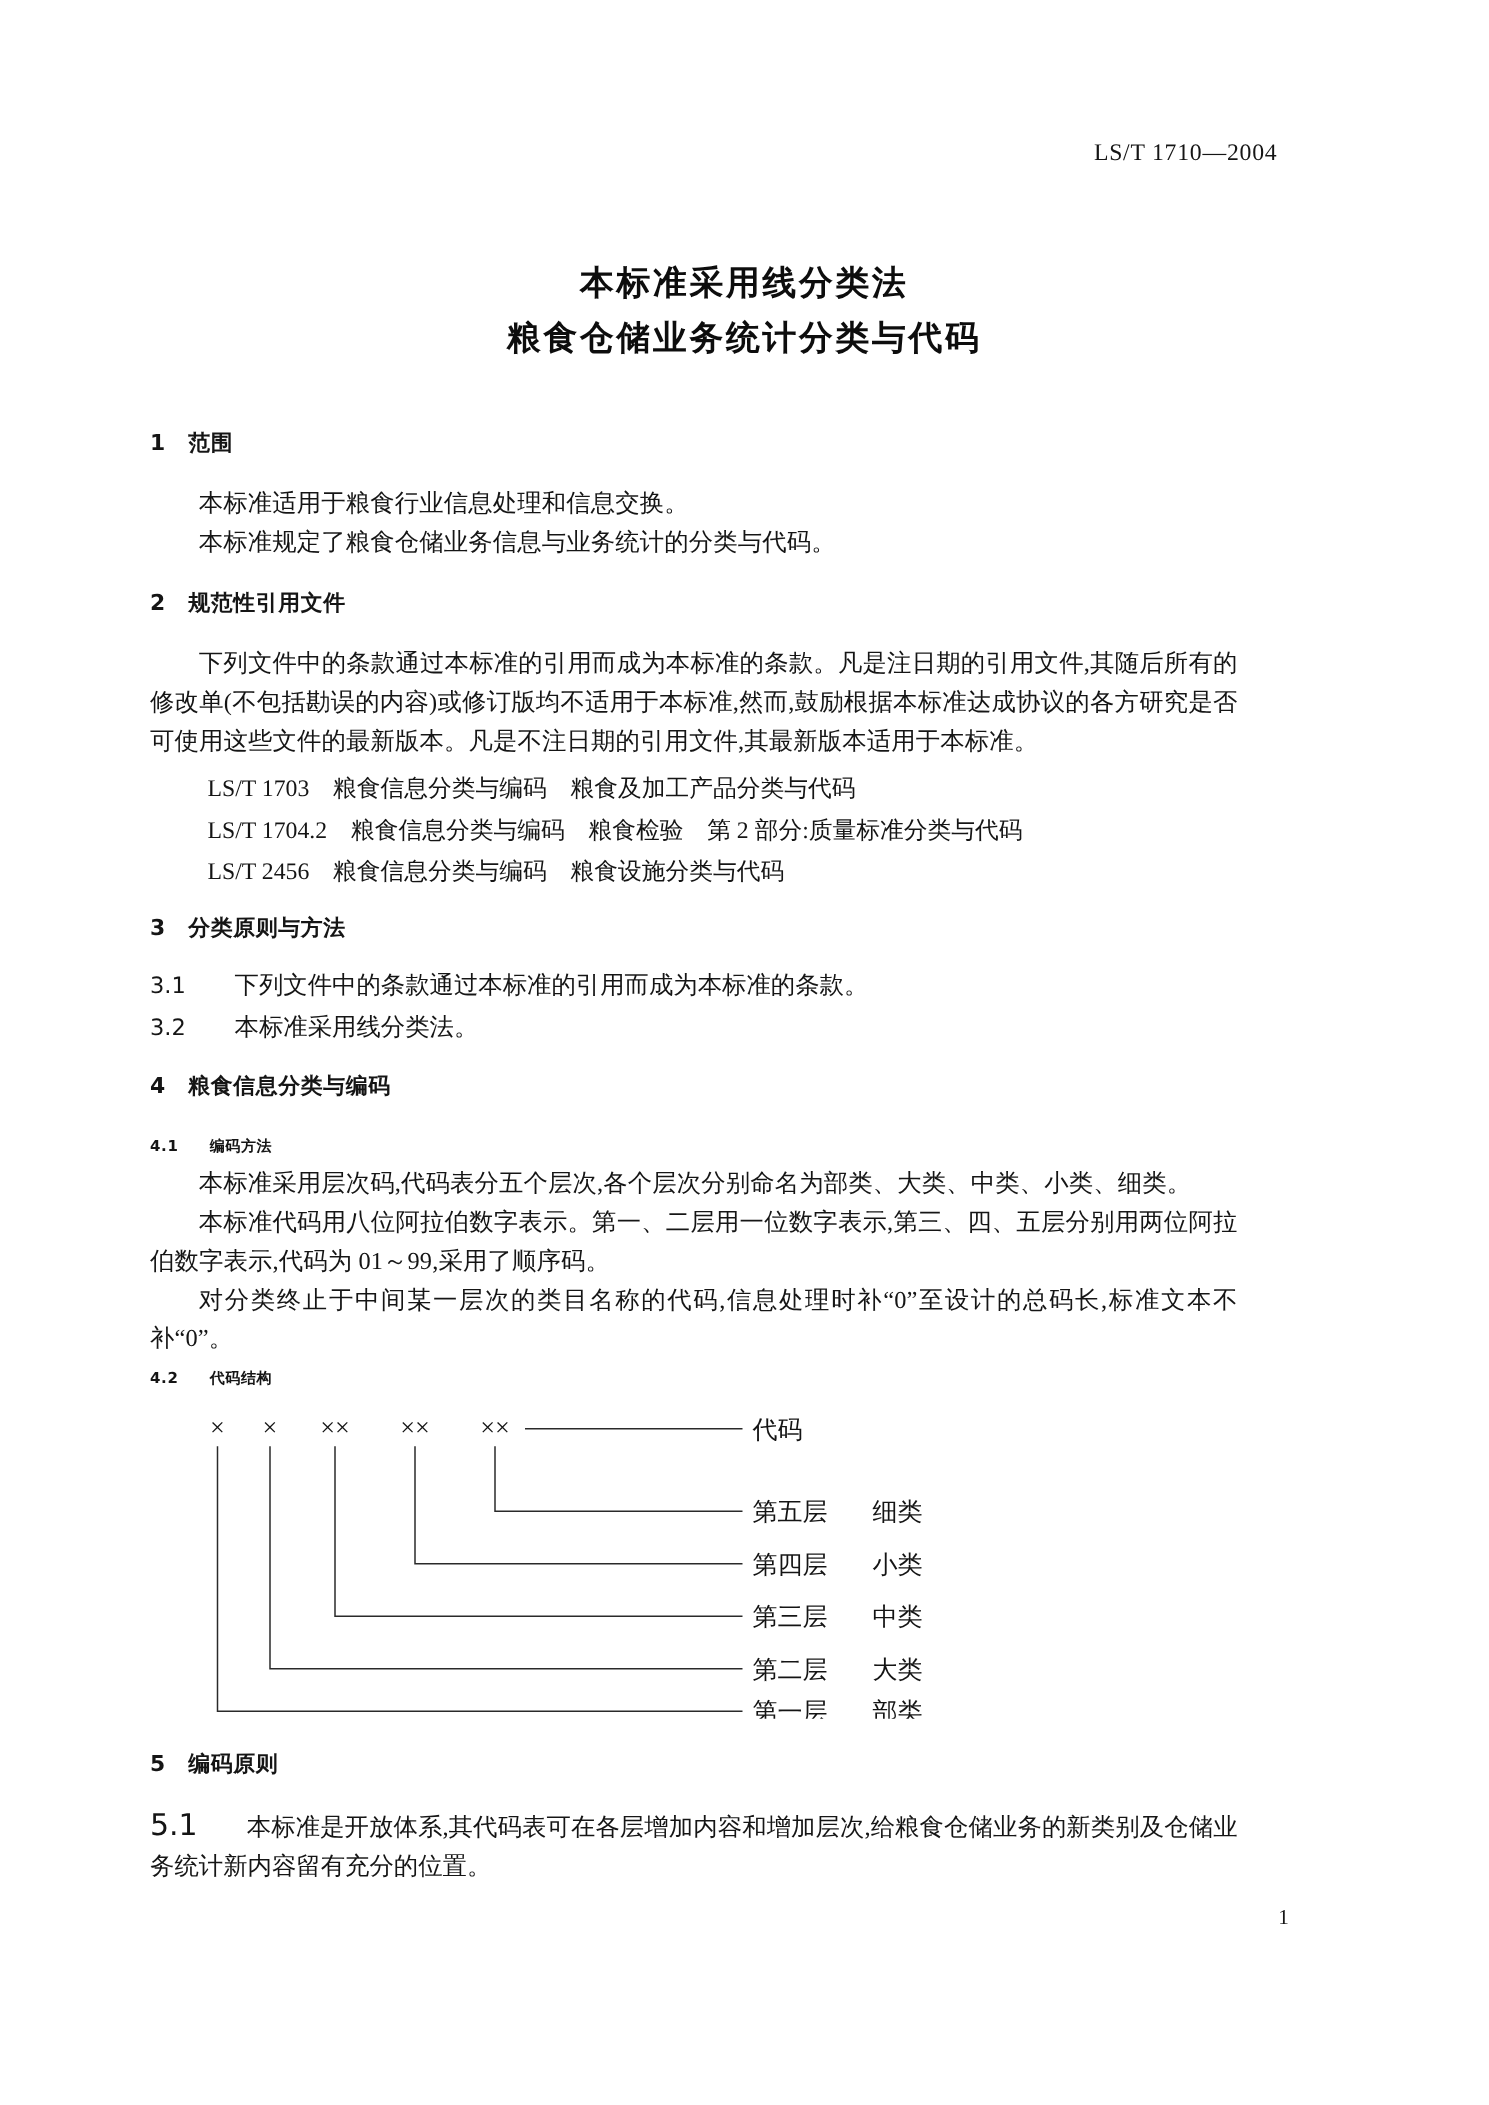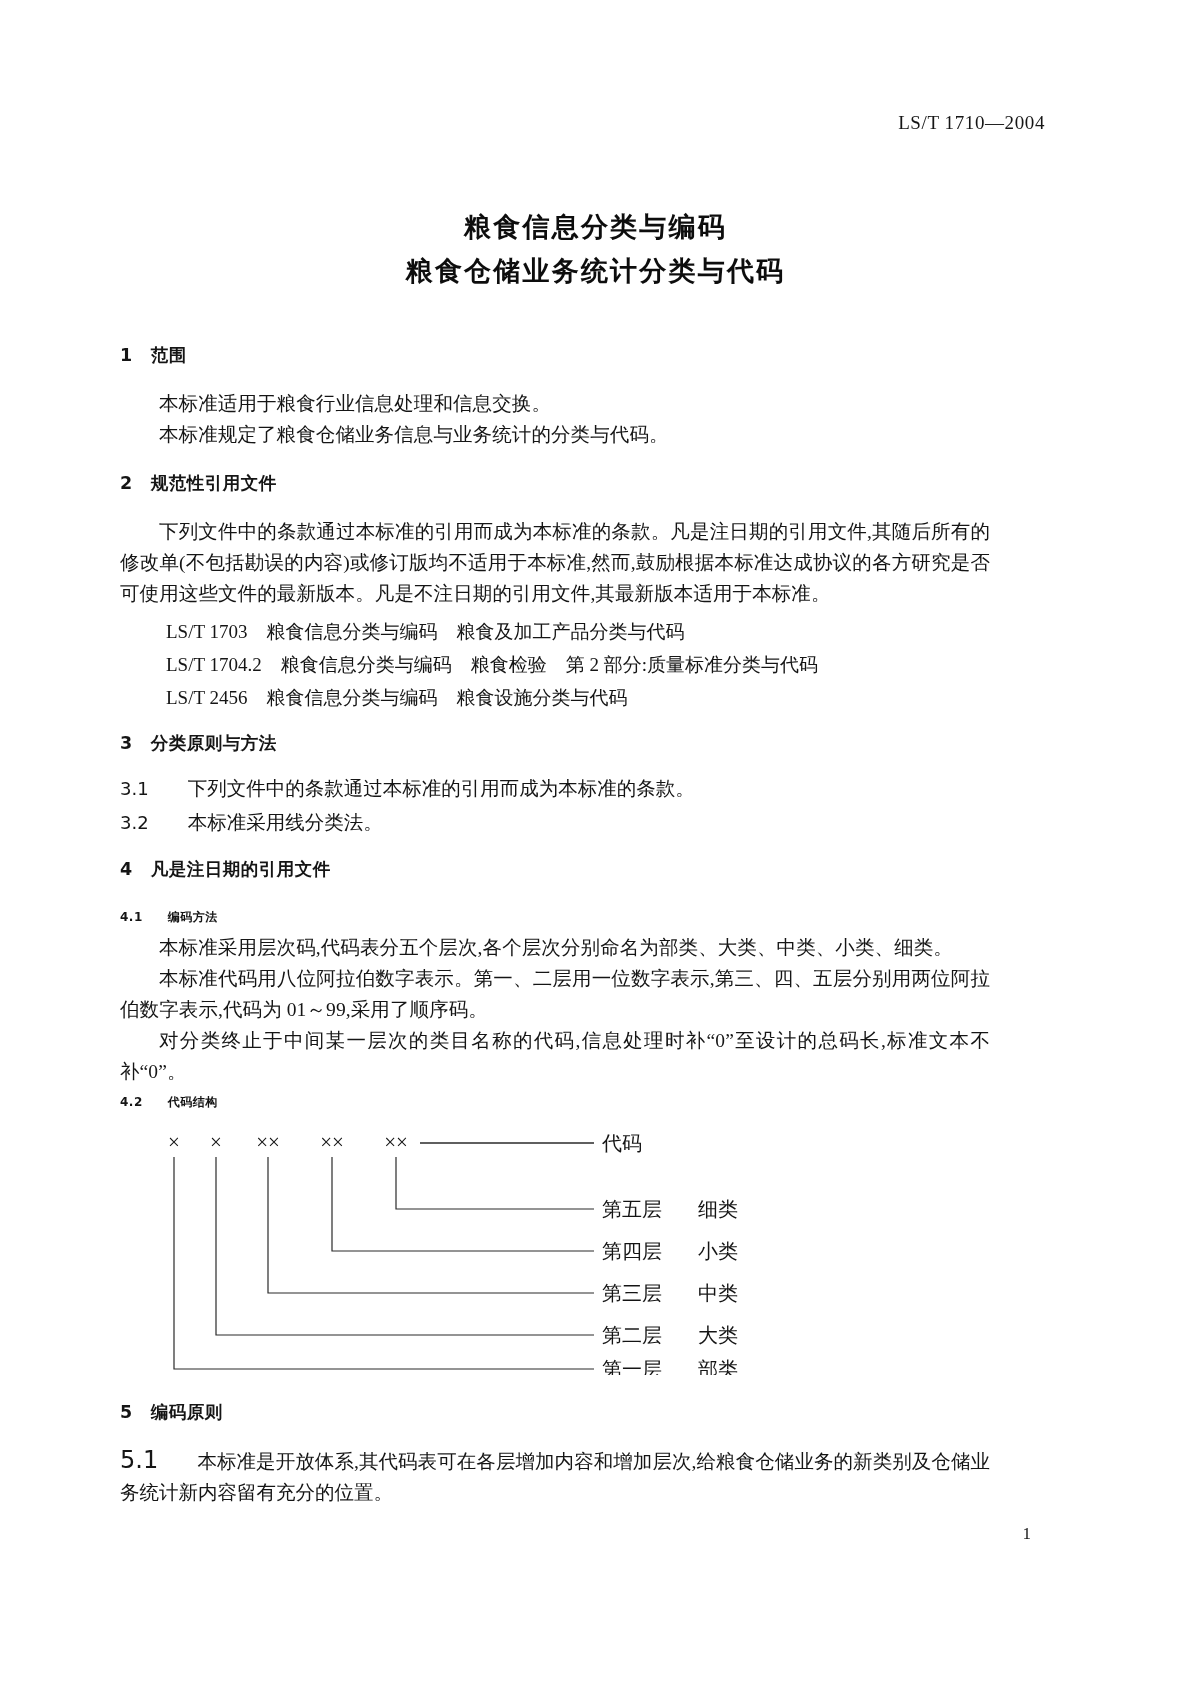--- a/index.html
+++ b/index.html
@@ -6,21 +6,21 @@
   body {
     width:1191px; height:1684px; position:relative;
     font-family:"Liberation Serif", "DejaVu Serif", serif;
     color:#151515;
     -webkit-font-smoothing:antialiased;
   }
   .page { position:absolute; inset:0; }
 
   
   .hdr {
-    position:absolute; top:112px; right:146px;
+    position:absolute; top:112px; right:169px;
     font-family:"Liberation Serif","DejaVu Serif",serif;
     font-size:19px; letter-spacing:.6px; white-space:nowrap;
   }
 
   
   .title-block { position:absolute; top:205px; left:0; right:0; text-align:center; }
   .title-line {
     font-family:"DejaVu Sans","Liberation Sans",sans-serif;
     font-weight:700; font-size:27px; letter-spacing:2.2px;
     line-height:44px; color:#0d0d0d;
@@ -100,21 +100,21 @@
 </head>
 <body>
 
 <div class="page">
 
   <div class="hdr">
     <span>LS/T 1710—2004</span>
   </div>
 
   <div class="title-block">
-    <div class="title-line">粮食信息分类与编码</div>
+    <div class="title-line">本标准采用线分类法</div>
     <div class="title-line">粮食仓储业务统计分类与代码</div>
   </div>
 
   <div class="content">
 
     <h2 class="sec"><span class="sec-num">1</span>　<span>范围</span></h2>
     <div class="gap-18"></div>
     <p class="para indent">本标准适用于粮食行业信息处理和信息交换。</p>
     <p class="para indent">本标准规定了粮食仓储业务信息与业务统计的分类与代码。</p>
     <div class="gap-18"></div>
@@ -127,21 +127,21 @@
     <p class="ref">LS/T 1704.2　粮食信息分类与编码　粮食检验　第 2 部分:质量标准分类与代码</p>
     <p class="ref">LS/T 2456　粮食信息分类与编码　粮食设施分类与代码</p>
     <div class="gap-14"></div>
 
     <h2 class="sec"><span class="sec-num">3</span>　<span>分类原则与方法</span></h2>
     <div class="gap-14"></div>
     <p class="numbered"><span class="n">3.1</span>　　<span>下列文件中的条款通过本标准的引用而成为本标准的条款。</span></p>
     <p class="numbered"><span class="n">3.2</span>　　<span>本标准采用线分类法。</span></p>
     <div class="gap-14"></div>
 
-    <h2 class="sec"><span class="sec-num">4</span>　<span>凡是注日期的引用文件</span></h2>
+    <h2 class="sec"><span class="sec-num">4</span>　<span>粮食信息分类与编码</span></h2>
     <div class="gap-18"></div>
 
     <h3 class="sub"><span>4.1</span>　　<span>编码方法</span></h3>
     <p class="para indent">本标准采用层次码,代码表分五个层次,各个层次分别命名为部类、大类、中类、小类、细类。</p>
     <p class="para indent">本标准代码用八位阿拉伯数字表示。第一、二层用一位数字表示,第三、四、五层分别用两位阿拉伯数字表示,代码为 01～99,采用了顺序码。</p>
     <p class="para indent">对分类终止于中间某一层次的类目名称的代码,信息处理时补“0”至设计的总码长,标准文本不补“0”。</p>
 
     <h3 class="sub"><span>4.2</span>　　<span>代码结构</span></h3>
 
     <div class="diagram">

